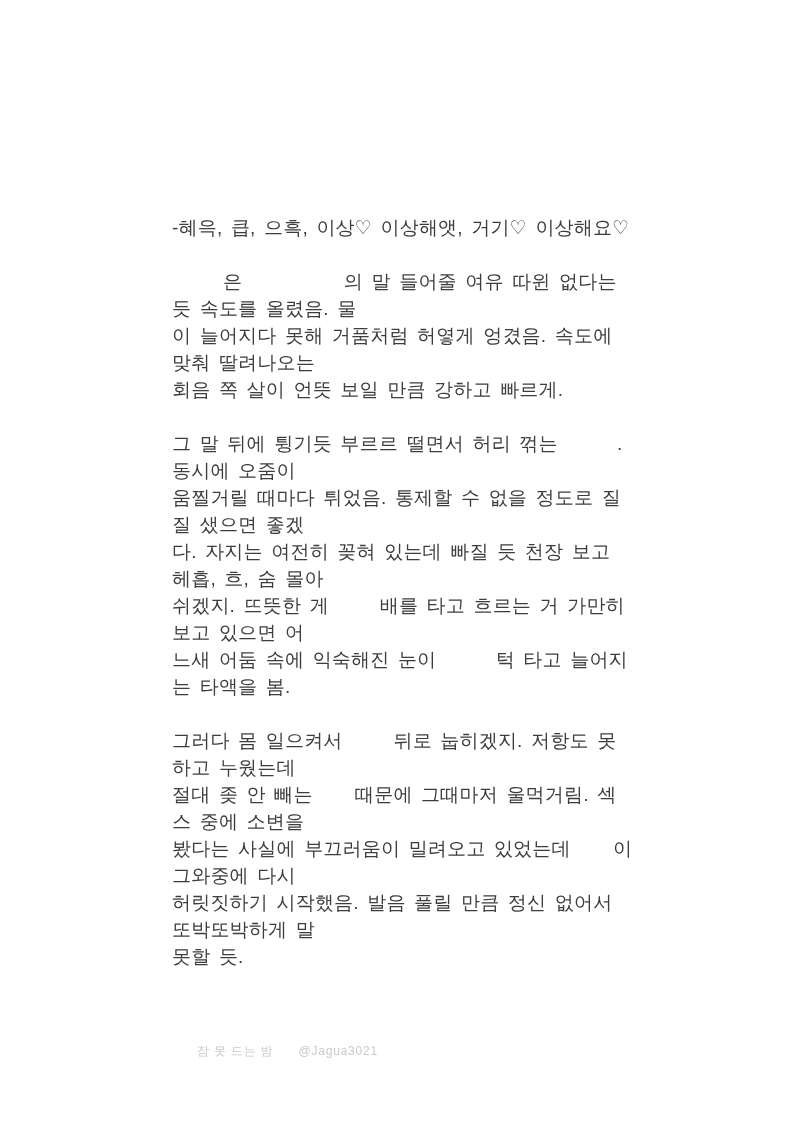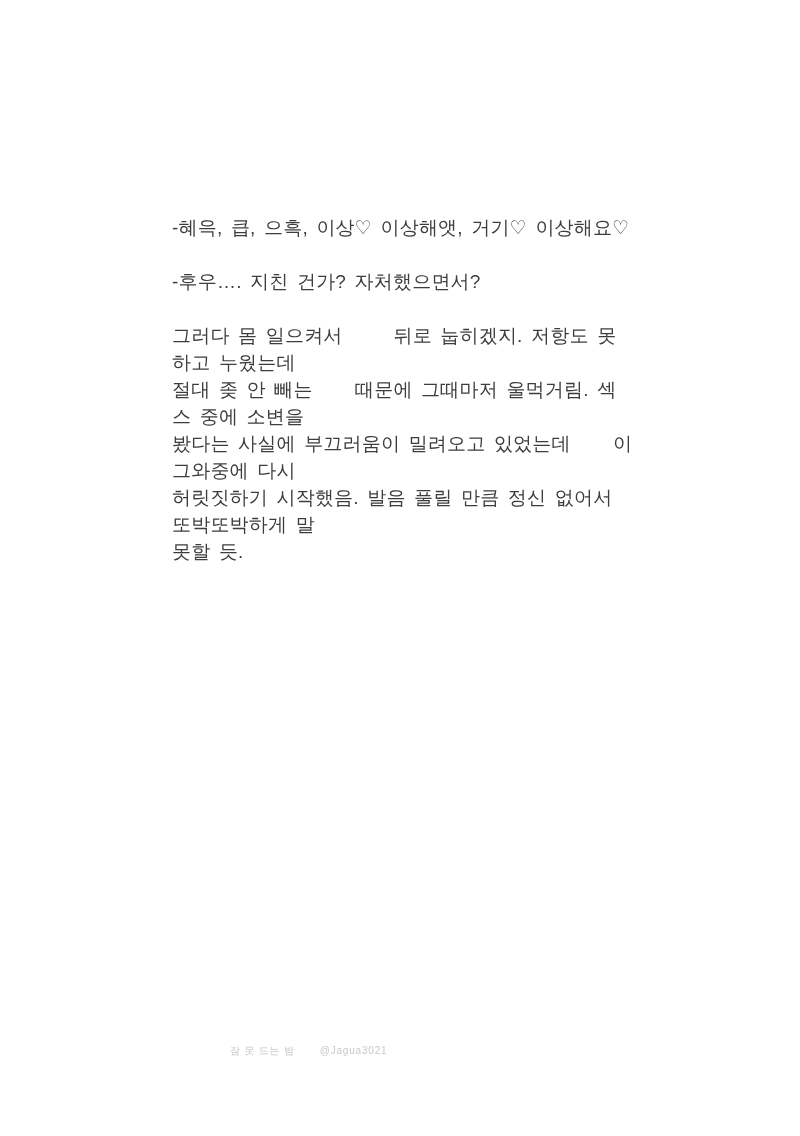--- a/index.html
+++ b/index.html
@@ -27,38 +27,44 @@
     letter-spacing: 0.2px;
   }
   .para {
     margin: 0 0 27px 0;
     white-space: pre-wrap;
   }
   .watermark {
     position: absolute;
     left: 197px;
     top: 1041px;
-    font-size: 10px;
+    font-size: 12px;
     line-height: 20px;
     color: #c9c9c9;
     letter-spacing: 0.8px;
-    margin-left: 33px;
   }
   .watermark .handle {
     margin-left: 25px;
   }
 </style>
 </head>
 <body>
 
 <div class="page" style="background: rgb(255, 255, 255);">
 
   <main class="text-block" style="color: rgb(61, 61, 61);">
     <p class="para">-혜윽, 큽, 으흑, 이상♡ 이상해앳, 거기♡ 이상해요♡</p>
-    <p class="para">-후우…. 지친 건가? 자처했으면서?</p>
+    <p class="para">      은            의 말 들어줄 여유 따윈 없다는 듯 속도를 올렸음. 물
+이 늘어지다 못해 거품처럼 허옇게 엉겼음. 속도에 맞춰 딸려나오는
+회음 쪽 살이 언뜻 보일 만큼 강하고 빠르게.</p>
+    <p class="para">그 말 뒤에 튕기듯 부르르 떨면서 허리 꺾는       . 동시에 오줌이
+움찔거릴 때마다 튀었음. 통제할 수 없을 정도로 질질 샜으면 좋겠
+다. 자지는 여전히 꽂혀 있는데 빠질 듯 천장 보고 헤흡, 흐, 숨 몰아
+쉬겠지. 뜨뜻한 게      배를 타고 흐르는 거 가만히 보고 있으면 어
+느새 어둠 속에 익숙해진 눈이       턱 타고 늘어지는 타액을 봄.</p>
     <p class="para">그러다 몸 일으켜서      뒤로 눕히겠지. 저항도 못하고 누웠는데
 절대 좆 안 빼는     때문에 그때마저 울먹거림. 섹스 중에 소변을
 봤다는 사실에 부끄러움이 밀려오고 있었는데     이 그와중에 다시
 허릿짓하기 시작했음. 발음 풀릴 만큼 정신 없어서 또박또박하게 말
 못할 듯.</p>
 
   </main>
 
   <footer class="watermark" style="color: rgb(201, 201, 201);">
     <span class="title">잠 못 드는 밤</span><span class="handle">@Jagua3021</span>

